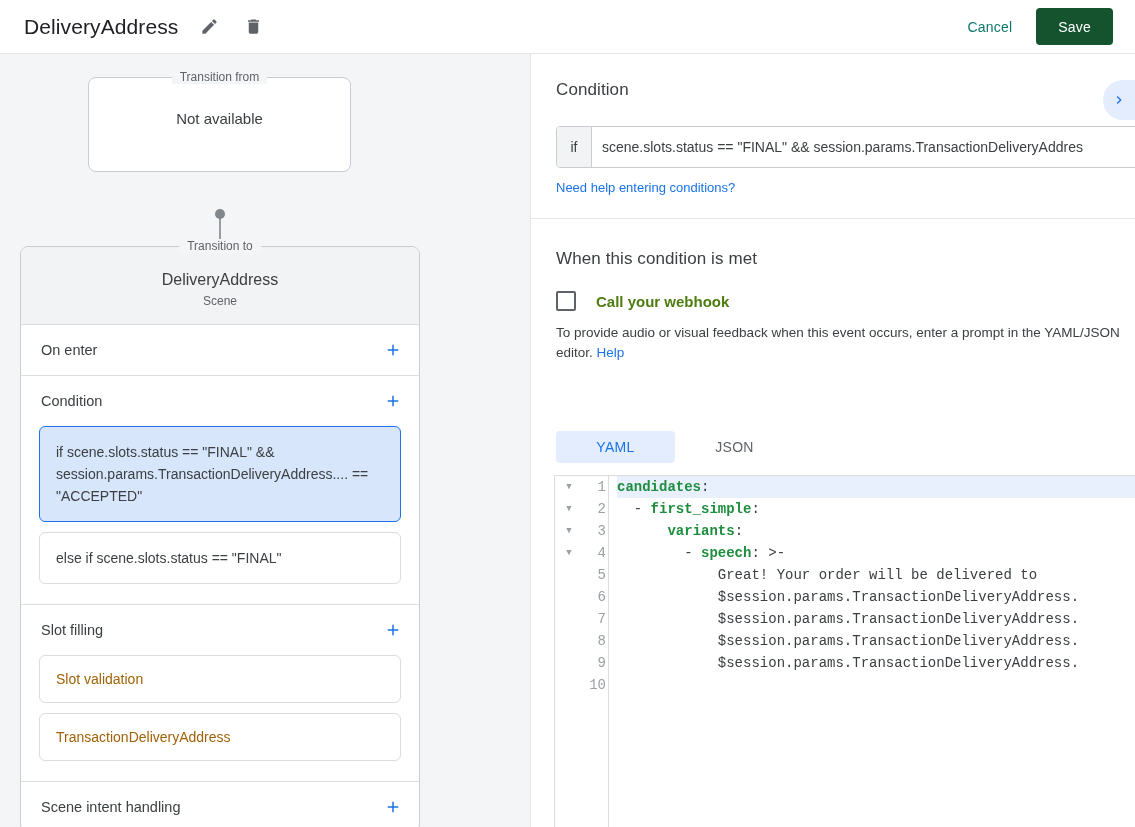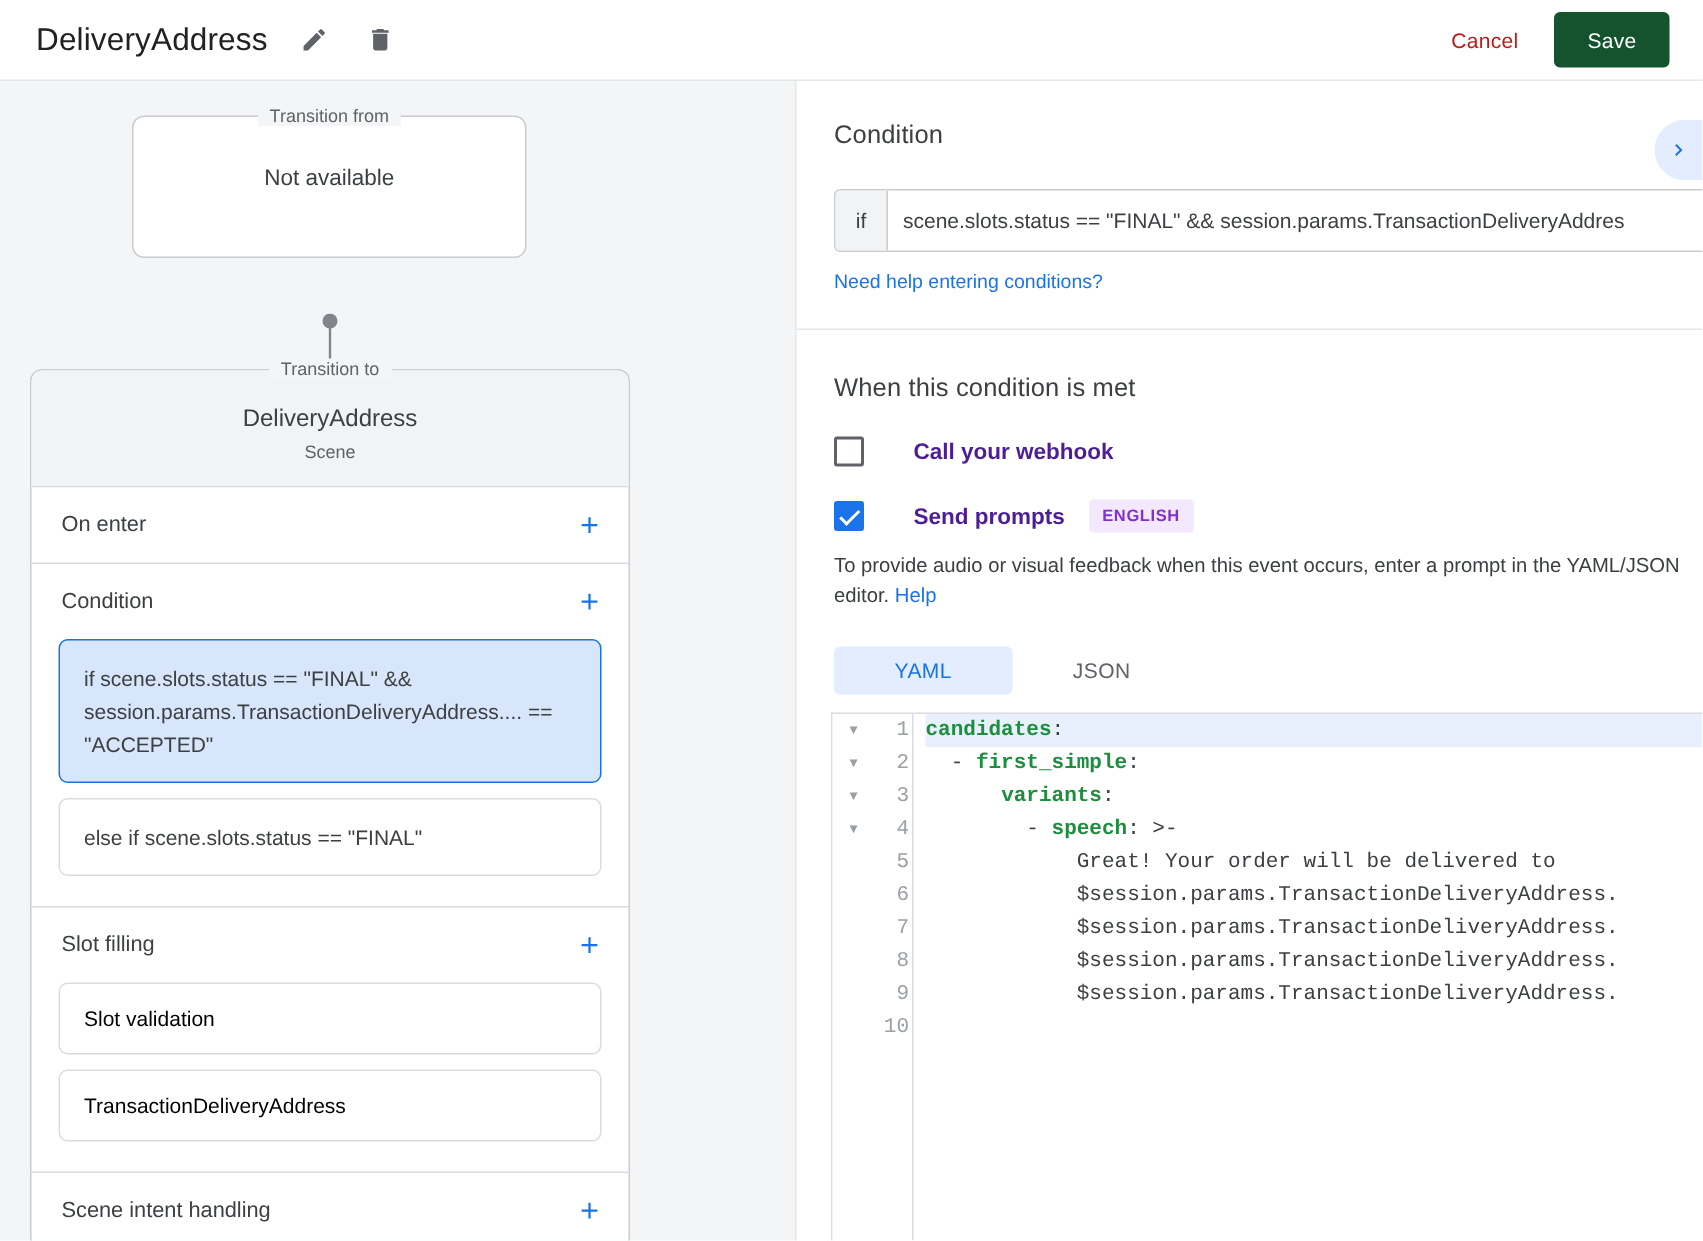--- a/index.html
+++ b/index.html
@@ -29,21 +29,21 @@
   }
   .topbar-iconbtn {
     margin-left: 18px;
     width: 26px; height: 26px;
     display: flex; align-items: center; justify-content: center;
     cursor: pointer;
   }
   #topbar-spacer { flex: 1 1 auto; }
   #cancel-button {
     font-size: 14px;
-    color: #b91c1c;
+    color: #0f766e;
     font-weight: 500;
     letter-spacing: 0.2px;
     padding: 8px 10px;
     cursor: pointer;
     background: none; border: none;
     font-family: inherit;
   }
   #save-button {
     margin-left: 14px; margin-right: 22px;
     background: #14532d;
@@ -182,21 +182,21 @@
   }
   .slot-item {
     border: 1px solid #dadce0;
     border-radius: 6px;
     background: #ffffff;
     padding: 0 16px;
     height: 48px;
     display: flex; align-items: center;
     margin-bottom: 10px;
     font-size: 14px;
-    color: #000000;
+    color: #a16207;
     cursor: pointer;
   }
 
   
   #condition-section {
     position: absolute; left: 0; top: 0;
     width: 604px;
     padding: 26px 25px 22px 25px;
     border-bottom: 1px solid #e4e6e8;
   }
@@ -286,24 +286,24 @@
   .checkbox.checked::after {
     content: "";
     position: absolute;
     left: 5px; top: 1px;
     width: 5px; height: 11px;
     border: solid #ffffff;
     border-width: 0 2px 2px 0;
     transform: rotate(45deg);
   }
   .check-label {
-    margin-left: 33px;
+    margin-left: 20px;
     font-size: 15px;
     font-weight: bold;
-    color: #4c1d95;
+    color: #4d7c0f;
     cursor: pointer;
     text-align: center;
   }
   #lang-badge {
     margin-left: 16px;
     background: #f3e8fd;
     color: #8430ce;
     font-size: 11px;
     font-weight: bold;
     letter-spacing: 0.4px;
@@ -509,25 +509,20 @@
   </div>
 
   <div id="met-section">
     <div id="met-heading">When this condition is met</div>
 
     <div class="check-row">
       <span class="checkbox"></span>
       <span class="check-label">Call your webhook</span>
     </div>
 
-    <div class="check-row">
-      <span class="checkbox checked"></span>
-      <span class="check-label">Send prompts</span>
-      <span id="lang-badge">ENGLISH</span>
-    </div>
 
     <div id="prompt-desc">
       <span>To provide audio or visual feedback when this event occurs, enter a prompt in the YAML/JSON editor.</span>
       <a>Help</a>
     </div>
   </div>
 
   <div id="tabs-row">
     <div class="tab active">YAML</div>
     <div class="tab">JSON</div>

